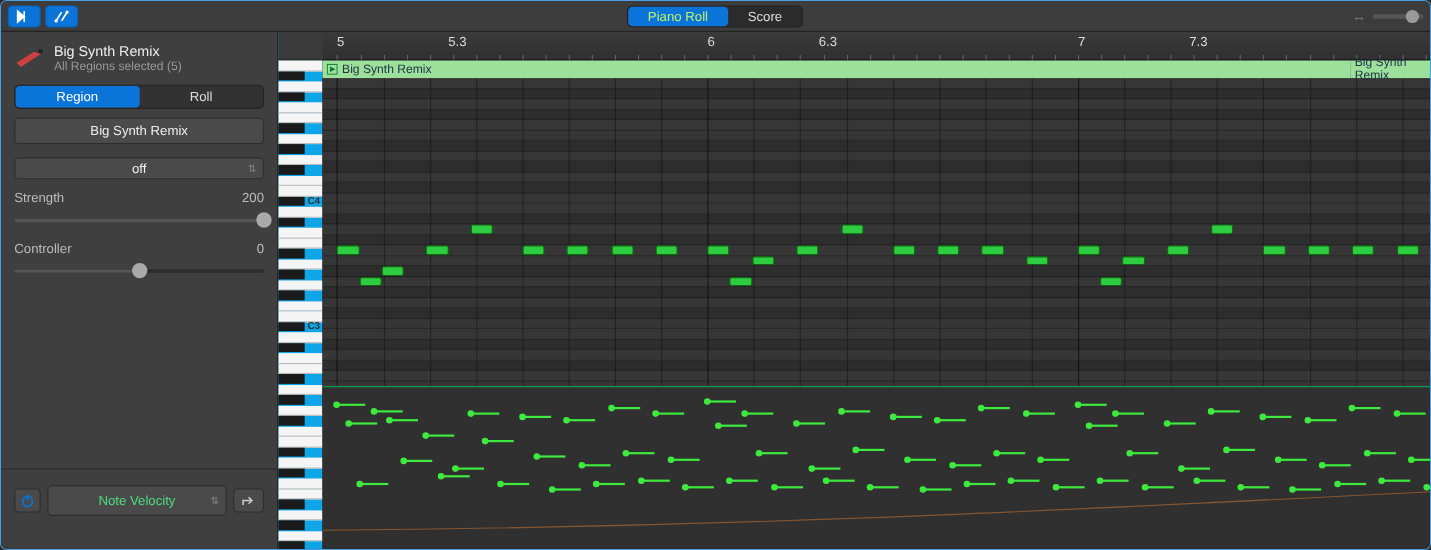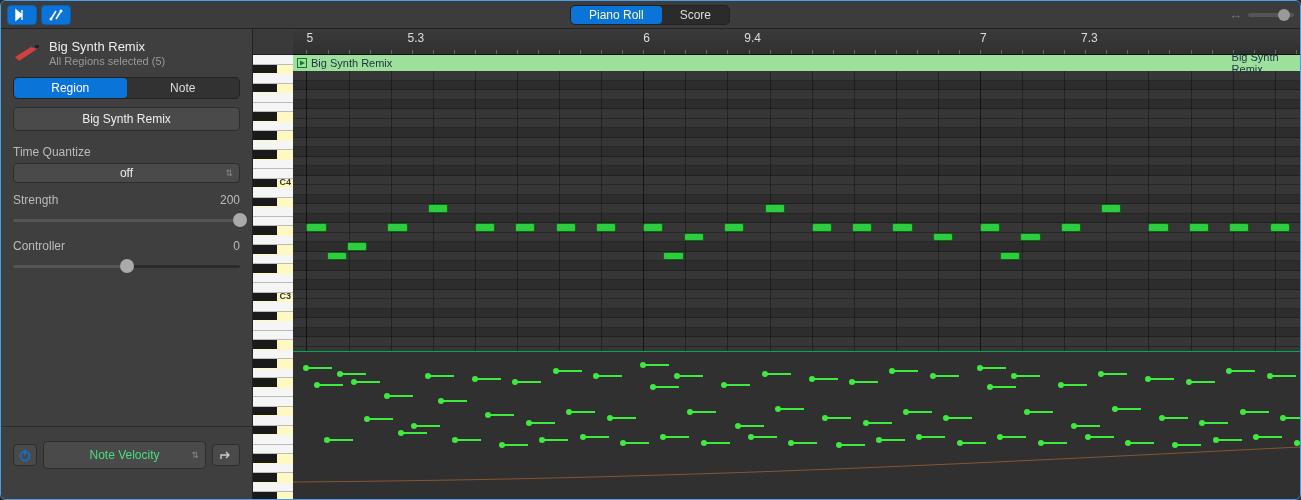--- a/index.html
+++ b/index.html
@@ -56,21 +56,21 @@
 }
 .view-segment .seg {
   padding: 0 18px;
   display: flex;
   align-items: center;
   color: #ddd;
   font-size: 12px;
 }
 .view-segment .seg.active {
   background: #0a74d8;
-  color: #fef9c3;
+  color: #bef264;
   border-radius: 4px;
 }
 .tb-right { display: flex; align-items: center; gap: 6px; }
 .zoom-icon { color: #777; font-size: 13px; }
 .zoom-slider {
   width: 46px;
   height: 4px;
   background: #555;
   border-radius: 2px;
   position: relative;
@@ -258,21 +258,21 @@
   justify-content: center;
   color: #ccc;
 }
 .editor {
   flex: 1;
   display: flex;
   overflow: hidden;
 }
 .piano-keys {
   width: 40px;
-  background: #fef9c3;
+  background: #0ea5e9;
   position: relative;
 }
 .ruler-spacer {
   height: 26px;
   background: #3a3a3a;
   border-bottom: 1px solid #222;
 }
 .keys-area {
   position: relative;
   height: calc(100% - 26px);
@@ -458,25 +458,24 @@
               <rect x="22" y="2" width="4" height="3" fill="#222"></rect>
             </svg>
         </div>
         <div>
           <div class="side-title">Big Synth Remix</div>
           <div class="side-sub">All Regions selected (5)</div>
         </div>
       </div>
       <div class="side-tabs">
         <div class="tab active">Region</div>
-        <div class="tab">Note</div>
+        <div class="tab">Roll</div>
       </div>
       <div class="region-name">Big Synth Remix</div>
 
-      <div class="param">Time Quantize</div>
       <div class="select-box">
         <span>off</span>
         <span class="chev">⇅</span>
       </div>
 
       <div class="param-row">
         <span>Strength</span>
         <span>200</span>
       </div>
       <div class="slider-track">
@@ -572,21 +571,21 @@
             <div class="black-key" style="top: 437px; height: 8.55px;"></div>
             <div class="octave-label" style="top: 122px;">C4</div>
             <div class="octave-label" style="top: 236px;">C3</div>
           </div>
       </div>
       <div class="grid-area">
         <div class="ruler" id="ruler">
             <div class="tick major" style="left: 13.4716px;">5</div>
             <div class="tick major" style="left: 114.508px;">5.3</div>
             <div class="tick major" style="left: 350.261px;">6</div>
-            <div class="tick major" style="left: 451.298px;">9.4</div>
+            <div class="tick major" style="left: 451.298px;">6.3</div>
             <div class="tick major" style="left: 687.05px;">7</div>
             <div class="tick major" style="left: 788.087px;">7.3</div>
             <div class="minor-tick" style="left: 13.4716px;"></div>
             <div class="minor-tick" style="left: 34.5209px;"></div>
             <div class="minor-tick" style="left: 55.5702px;"></div>
             <div class="minor-tick" style="left: 76.6196px;"></div>
             <div class="minor-tick" style="left: 97.6689px;"></div>
             <div class="minor-tick" style="left: 118.718px;"></div>
             <div class="minor-tick" style="left: 139.768px;"></div>
             <div class="minor-tick" style="left: 160.817px;"></div>

